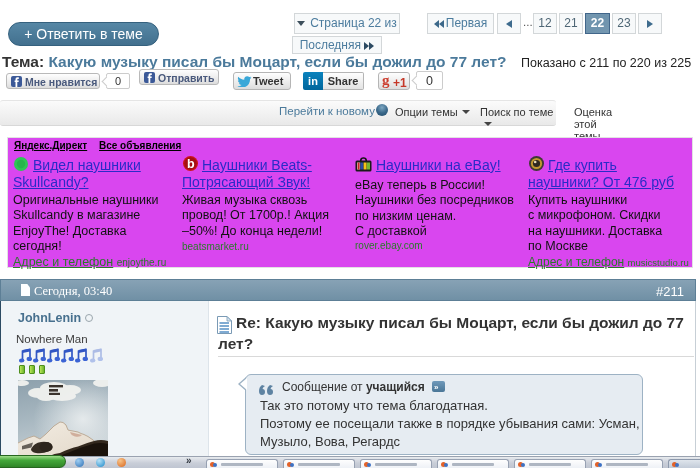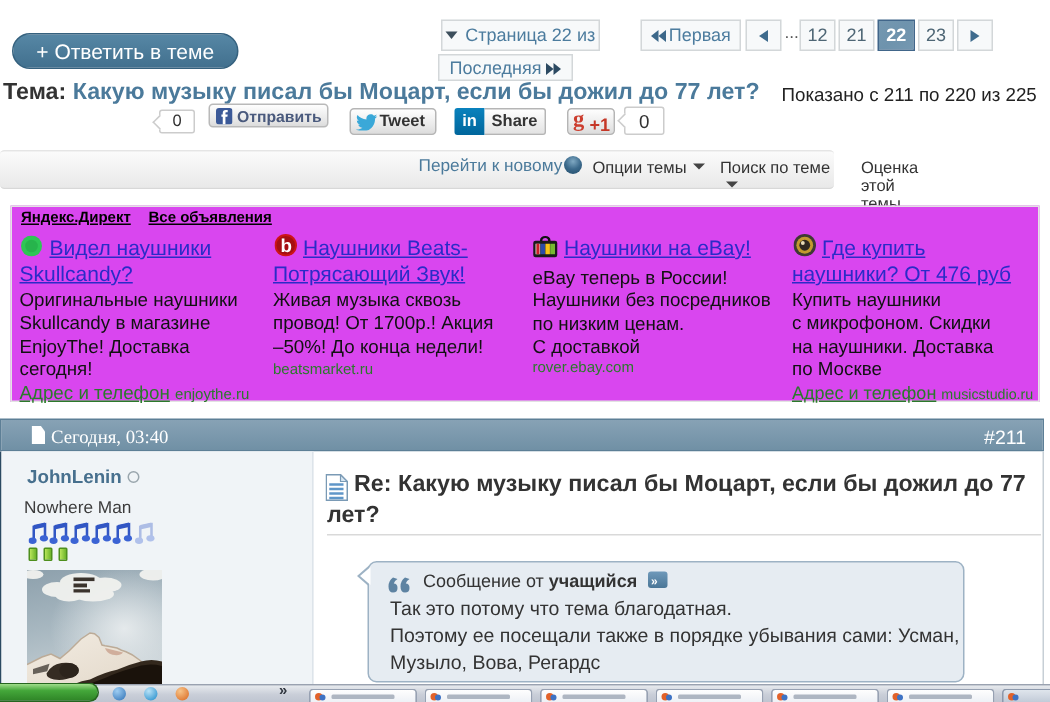--- a/index.html
+++ b/index.html
@@ -33,20 +33,27 @@
 <div class="pbtn" style="left:585px;top:13px;width:25px;background:linear-gradient(135deg,#7598b1 0%,#6e93ad 50%,#7598b1 100%);border-color:#41668a;color:#fff;font-weight:bold;">22</div>
 <div class="pbtn pnum" style="left:612px;top:13px;width:24px;">23</div>
 <div class="pbtn" style="left:638px;top:13px;width:24px;">
   <span style="display:inline-block;width:0;height:0;border-top:4px solid transparent;border-bottom:4px solid transparent;border-left:6px solid #3e6b8d;vertical-align:-1px;"></span></div>
 
 <div class="pbtn" style="left:292px;top:36px;width:90px;height:18px;line-height:16px;">Последняя <span style="display:inline-block;width:0;height:0;border-top:4px solid transparent;border-bottom:4px solid transparent;border-left:5px solid #2c4a62;vertical-align:-1px;"></span><span style="display:inline-block;width:0;height:0;border-top:4px solid transparent;border-bottom:4px solid transparent;border-left:5px solid #2c4a62;vertical-align:-1px;"></span></div>
 
 <div class="abs" style="left:2px;top:53px;font-size:15.5px;font-weight:bold;color:#333;white-space:nowrap;">Тема: <span style="color:#4b7a9b;">Какую музыку писал бы Моцарт, если бы дожил до 77 лет?</span></div>
 <div class="abs" style="left:521px;top:56px;font-size:12.5px;color:#222;white-space:nowrap;">Показано с 211 по 220 из 225</div>
 
+<div class="sb" style="left:6px;top:73px;width:94px;height:16px;">
+  <svg width="11" height="11" style="position:absolute;left:4px;top:2px;" viewBox="0 0 11 11">
+        <rect width="11" height="11" rx="2" fill="#3b5998"></rect>
+        <path d="M7.6 5.9H6.3V11H4.5V5.9H3.6V4.4h.9V3.4c0-1.3.6-2.1 2-2.1h1.3v1.6H6.9c-.5 0-.6.2-.6.7v.8h1.5z" fill="#fff"></path>
+      </svg>
+  <span style="position:absolute;left:18px;top:2px;font-size:10.5px;font-weight:bold;color:#4a5a7d;">Мне нравится</span>
+</div>
 <div class="cnt" style="left:106px;top:73px;width:24px;height:16px;font-size:11px;line-height:15px;">0<span style="position:absolute;left:-4px;top:4px;width:6px;height:6px;background:#fff;border-left:1px solid #ccc;border-bottom:1px solid #ccc;transform:rotate(45deg);"></span></div>
 
 <div class="sb" style="left:139px;top:69px;width:80px;height:16px;">
   <svg width="11" height="11" style="position:absolute;left:4px;top:2px;" viewBox="0 0 11 11">
         <rect width="11" height="11" rx="2" fill="#3b5998"></rect>
         <path d="M7.6 5.9H6.3V11H4.5V5.9H3.6V4.4h.9V3.4c0-1.3.6-2.1 2-2.1h1.3v1.6H6.9c-.5 0-.6.2-.6.7v.8h1.5z" fill="#fff"></path>
       </svg>
   <span style="position:absolute;left:18px;top:2px;font-size:10.5px;font-weight:bold;color:#4a5a7d;">Отправить</span>
 </div>
 

